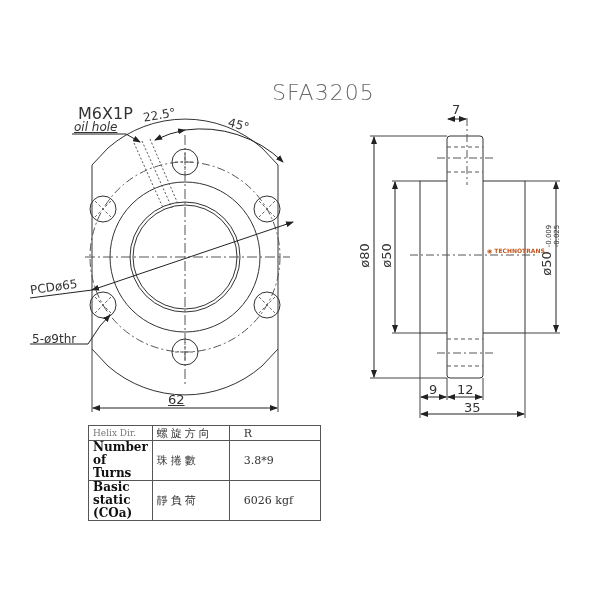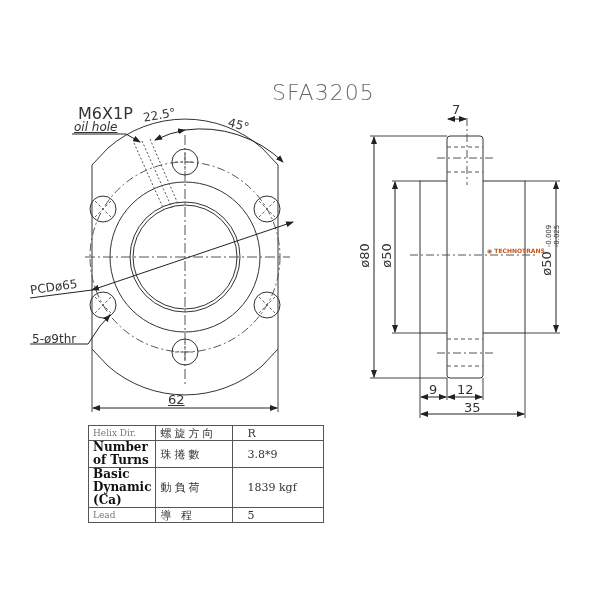--- a/index.html
+++ b/index.html
@@ -154,23 +154,18 @@
     <td class="c1">Helix Dir.</td>
     <td class="c2">螺旋方向</td>
     <td class="c3">R</td>
   </tr>
   <tr>
     <td class="c1 bold">Number of Turns</td>
     <td class="c2">珠捲數</td>
     <td class="c3">3.8*9</td>
   </tr>
   <tr>
-    <td class="c1 bold">Basic Dynamic (Ca)</td>
-    <td class="c2">動負荷</td>
-    <td class="c3">1839 kgf</td>
-  </tr>
-  <tr>
-    <td class="c1">Lead</td>
-    <td class="c2">導 程</td>
-    <td class="c3">5</td>
+    <td class="c1 bold">Basic static (COa)</td>
+    <td class="c2">靜負荷</td>
+    <td class="c3">6026 kgf</td>
   </tr>
 </tbody>
   </table>
 
 </body></html>

